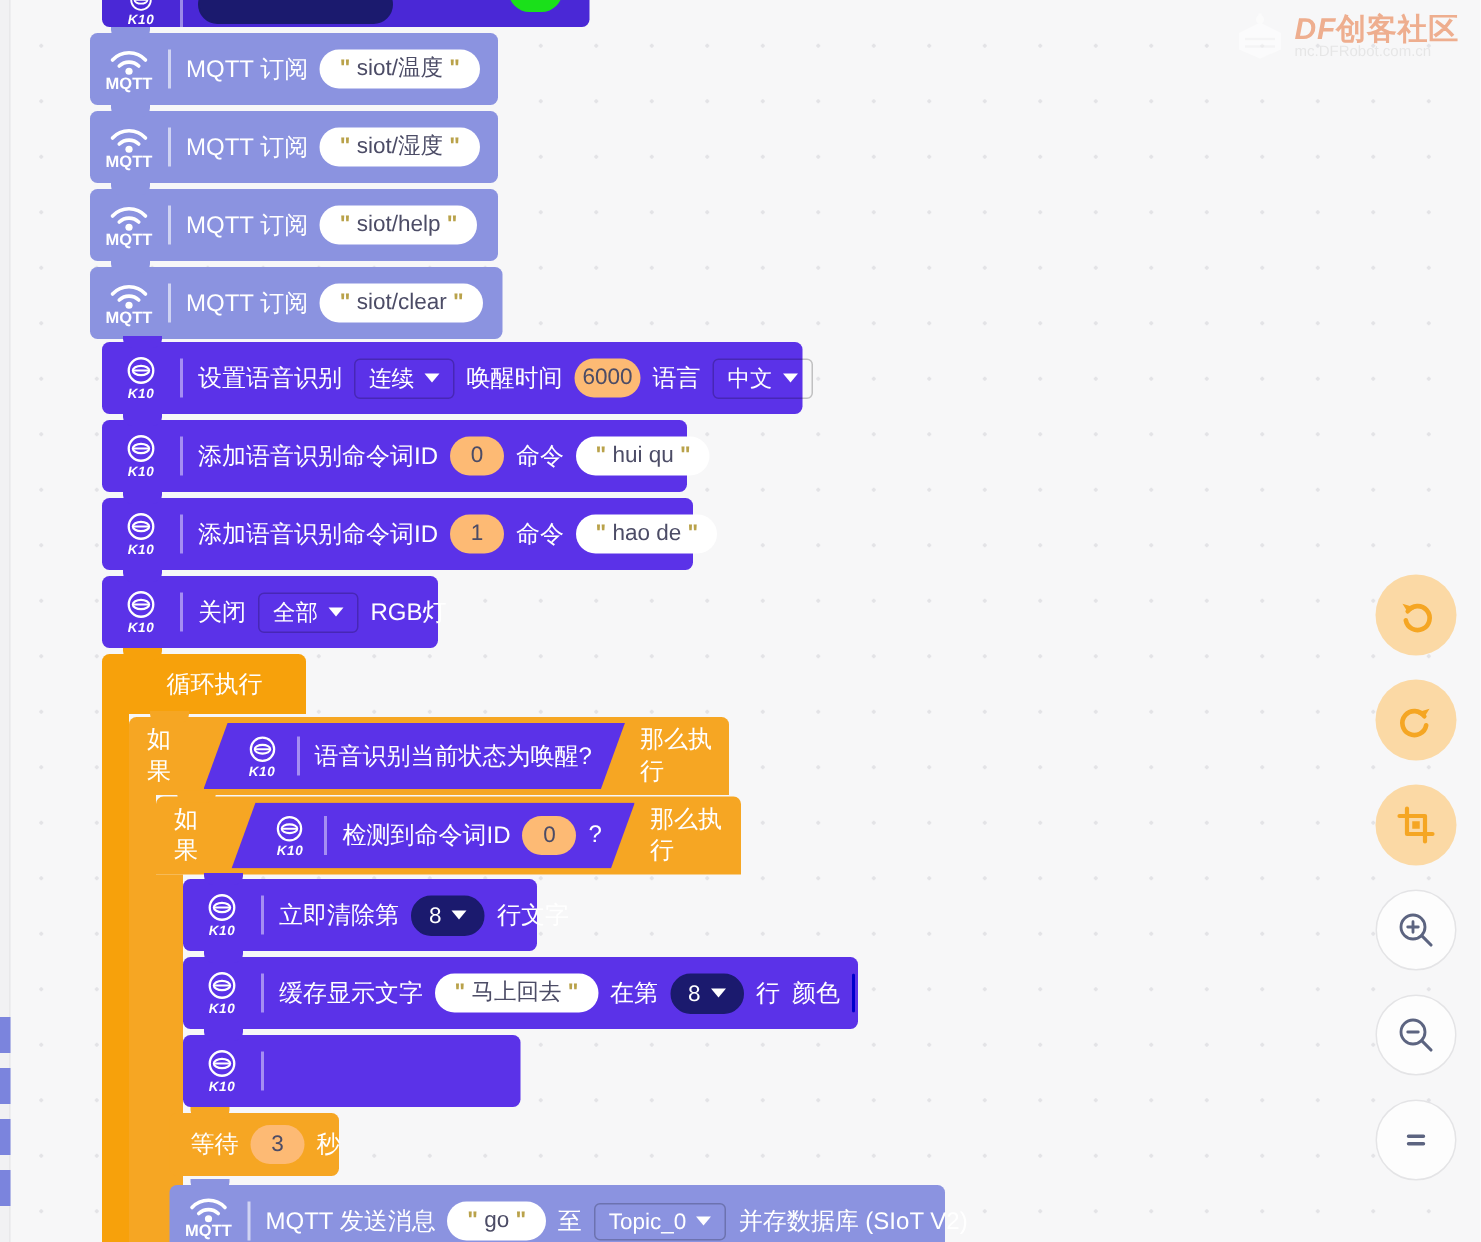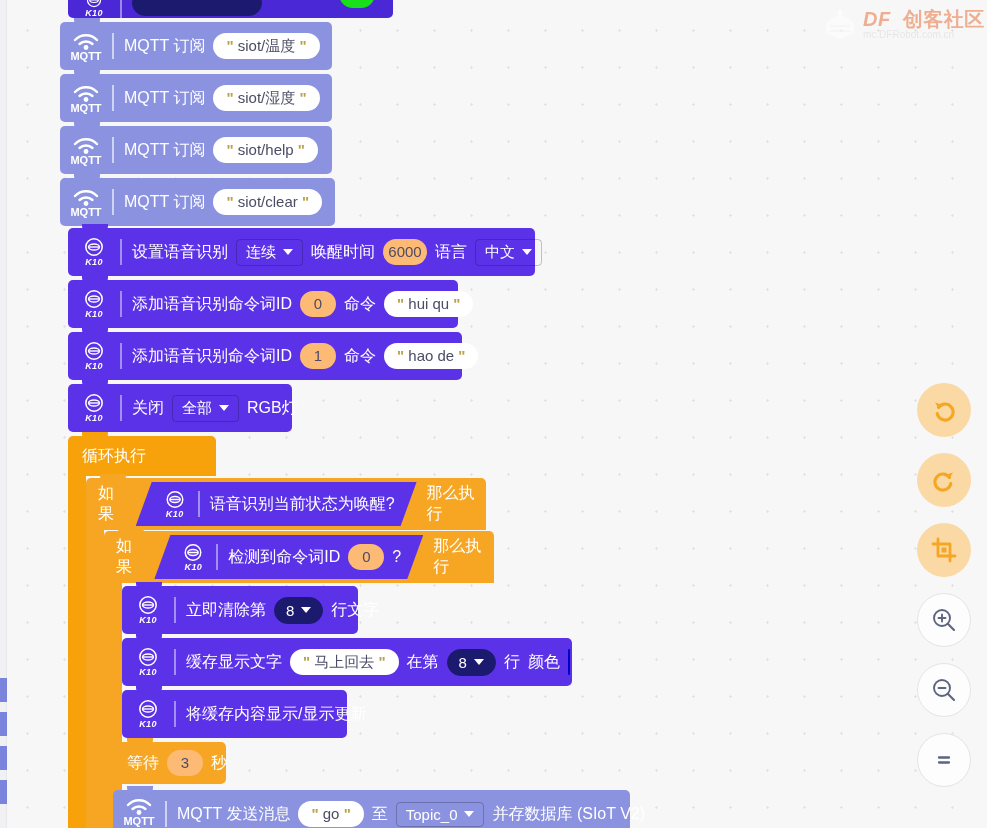--- a/index.html
+++ b/index.html
@@ -49,21 +49,21 @@
     position: absolute; left: 6px; top: 6px;
     width: 34px; height: 32px;
   }
   #watermark .wm-text {
     position: absolute; left: 46px; top: 4px;
     font-size: 20px; font-weight: bold;
     letter-spacing: .5px;
     white-space: nowrap;
   }
   #watermark .wm-df { color: #e8743b; font-style: italic; }
-  #watermark .wm-cn { color: #e8743b; margin-left: 12px; }
+  #watermark .wm-cn { color: #e8743b; }
   #watermark .wm-url {
     position: absolute; left: 46px; top: 27px;
     font-size: 10px; color: #d9d9d9;
     white-space: nowrap;
   }
 
   
   .blk {
     position: absolute;
     display: flex;
@@ -378,21 +378,21 @@
     <div class="divider"></div>
     <span class="txt">关闭</span>
     <span class="dd">
         <span>全部</span>
         <span class="caret"></span>
       </span>
     <span class="txt">RGB灯</span>
   </div>
 
   <div style="position:absolute; left:68px; top:436px; width:152px; height:392px;">
-    <div class="orange" style="position:relative; width:148px; height:40px; border-radius:5px 5px 0 0; display:flex; align-items:center; padding-left:14px; color:#fff; font-size:16px;">
+    <div class="orange" style="position:relative; width:136px; height:40px; border-radius:5px 5px 0 0; display:flex; align-items:center; padding-left:14px; color:#fff; font-size:16px;justify-content:center;">
       <div style="position:absolute;left:14px;top:-4px;width:26px;height:8px;background:#f7a10b;border-radius:0 0 6px 6px;"></div>
       <span>循环执行</span>
     </div>
     <div class="orange" style="width:18px; height:352px;"></div>
   </div>
 
   <div style="position:absolute; left:86px; top:478px; width:400px; height:350px;">
     <div class="orange2" style="position:relative; width:400px; height:52px; border-radius:5px 5px 0 0; display:flex; align-items:center; padding-left:12px; color:#fff; font-size:16px;">
       <div style="position:absolute;left:14px;top:-4px;width:26px;height:8px;background:#f6a623;border-radius:0 0 6px 6px;"></div>
       <span style="margin-right:6px;">如果</span>
@@ -479,21 +479,20 @@
   <div class="blk purple2 stack" style="left:122px; top:690px; width:225px; height:48px; padding:0;">
     <div class="badge">
       <svg width="26" height="20" viewBox="0 0 26 22">
         <circle cx="13" cy="11" r="9" fill="none" stroke="#fff" stroke-width="1.7"></circle>
         <ellipse cx="13" cy="11" rx="6" ry="3.4" fill="none" stroke="#fff" stroke-width="1.6"></ellipse>
         <path d="M7 11 L19 11" stroke="#fff" stroke-width="1.5"></path>
       </svg>
       <div class="lbl">K10</div>
     </div>
     <div class="divider"></div>
-    <span class="txt">将缓存内容显示/显示更新</span>
   </div>
 
   <div class="blk orange2 stack" style="left:113px; top:742px; width:113px; height:42px; padding-left:14px;">
     <span class="txt">等待</span>
     <span class="field-num" style="min-width:36px;">3</span>
     <span class="txt">秒</span>
   </div>
 
   <div class="blk mqtt stack" style="left:113px; top:790px; width:517px; height:48px; padding:0;">
     <div class="badge mqttb" style="padding-bottom:6px;">

